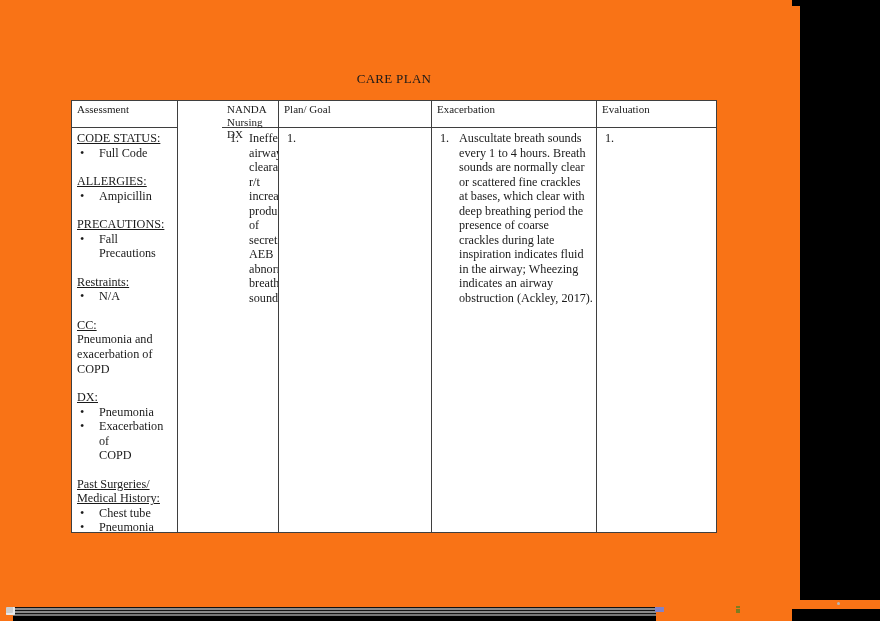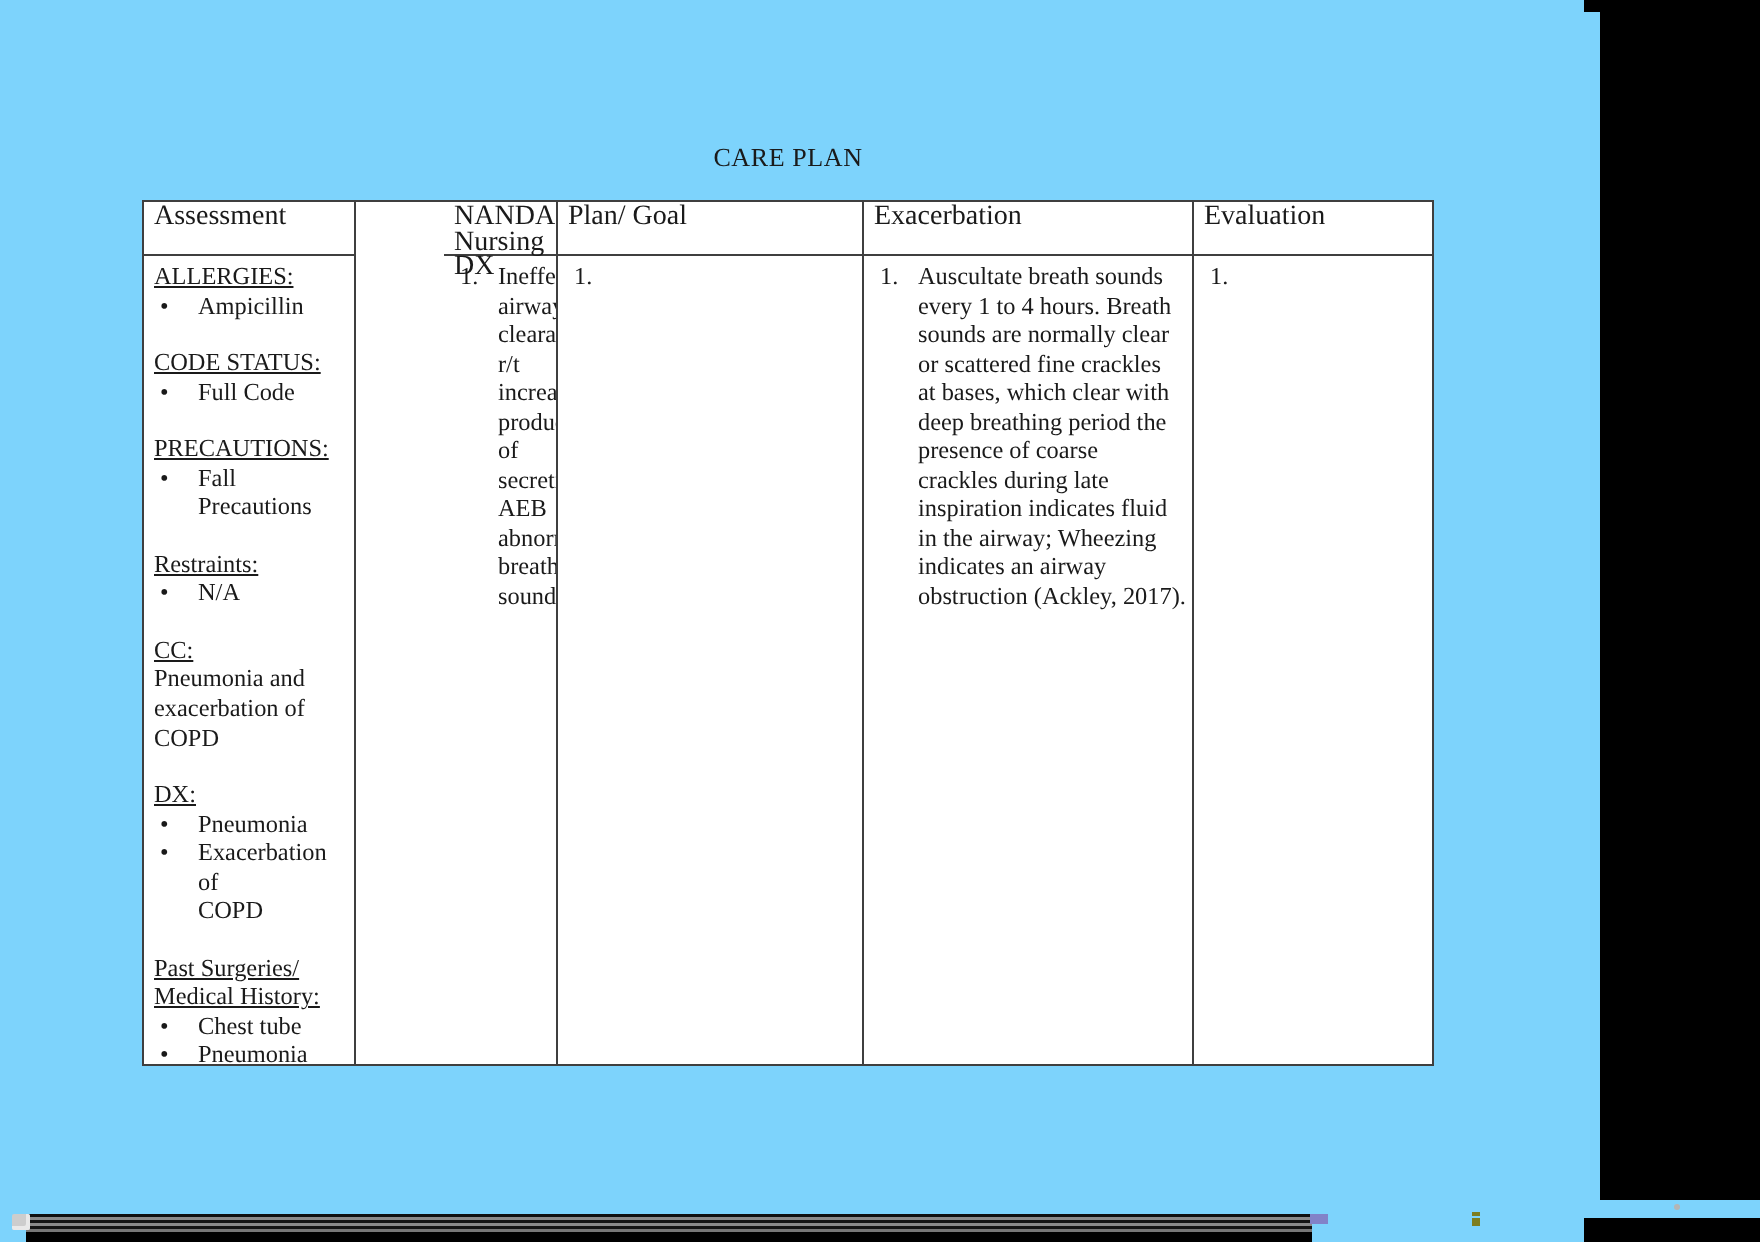--- a/index.html
+++ b/index.html
@@ -1,37 +1,37 @@
 <!DOCTYPE html>
 <html><head>
 <meta charset="utf-8">
 <style>
   html, body { margin:0; padding:0; }
   body { background:#fff; }
   .page {
-    position:relative; width:880px; height:621px; background:#7dd3fc;
+    position:relative; width:880px; height:621px; background:#f97316;
     font-family:"Liberation Serif", "DejaVu Serif", serif; color:#1a1a1a;
     overflow:hidden;
   }
   .doc-title {
     position:absolute; top:71px; left:71px; width:646px;
     text-align:center; font-size:13px; letter-spacing:0.3px;
   }
   .care-table {
     position:absolute; left:71px; top:100px; width:646px; height:433px;
     border:1px solid #3f3f3f; display:flex; box-sizing:border-box;
     background:#fff;
   }
   .col { box-sizing:border-box; display:flex; flex-direction:column; }
   .col + .col { border-left:1px solid #3f3f3f; }
   .c1 { width:105px; } .c2 { width:101px;padding-left:44px; } .c3 { width:153px; }
   .c4 { width:165px; } .c5 { width:120px; }
   .th {
     height:27px; box-sizing:border-box; border-bottom:1px solid #3f3f3f;
-    padding:2px 3px 0 5px; font-size:14px; line-height:12.5px;
+    padding:2px 3px 0 5px; font-size:11px; line-height:12.5px;
     white-space:pre-line;
   }
   .td {
     flex:1; padding:3px 2px 0 5px; font-size:12.2px; line-height:14.55px;
     overflow:hidden;
   }
   .sec { margin-bottom:14px; }
   .sec-h { text-decoration:underline; white-space:pre-line; }
   .sec-text { white-space:pre-line; }
   .b-row { display:flex; }
@@ -69,29 +69,29 @@
 <div class="page">
 
   <div class="doc-title">CARE PLAN</div>
 
   <div class="care-table">
 
     <div class="col c1">
       <div class="th">Assessment</div>
       <div class="td">
         <div class="sec">
+          <div class="sec-h">CODE STATUS:</div>
+          <div class="b-row">
+              <span class="b-text">Full Code</span>
+            </div>
+        </div>
+        <div class="sec">
           <div class="sec-h">ALLERGIES:</div>
           <div class="b-row">
               <span class="b-text">Ampicillin</span>
-            </div>
-        </div>
-        <div class="sec">
-          <div class="sec-h">CODE STATUS:</div>
-          <div class="b-row">
-              <span class="b-text">Full Code</span>
             </div>
         </div>
         <div class="sec">
           <div class="sec-h">PRECAUTIONS:</div>
           <div class="b-row">
               <span class="b-text">Fall Precautions</span>
             </div>
         </div>
         <div class="sec">
           <div class="sec-h">Restraints:</div>

